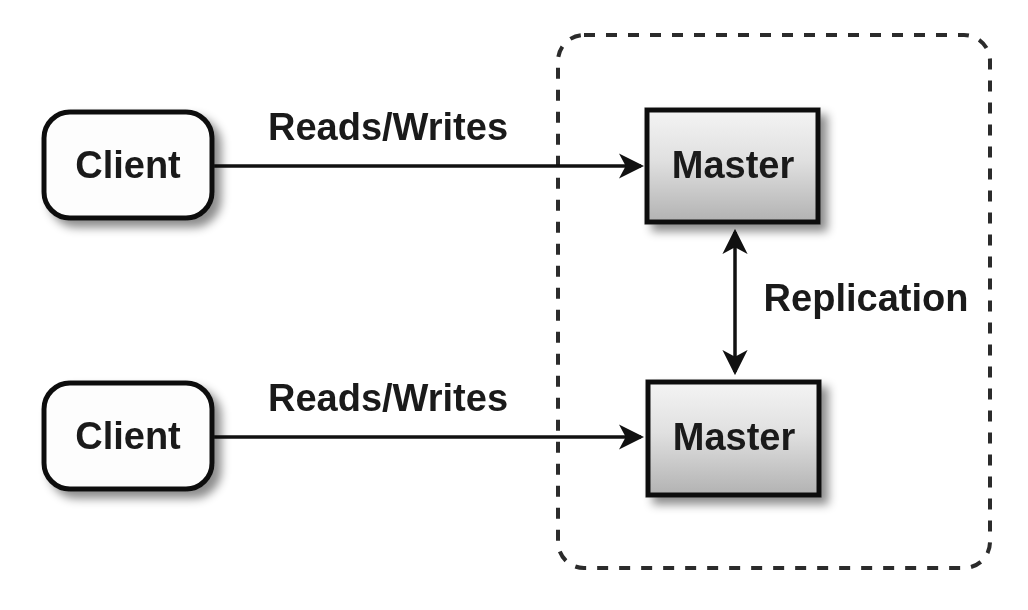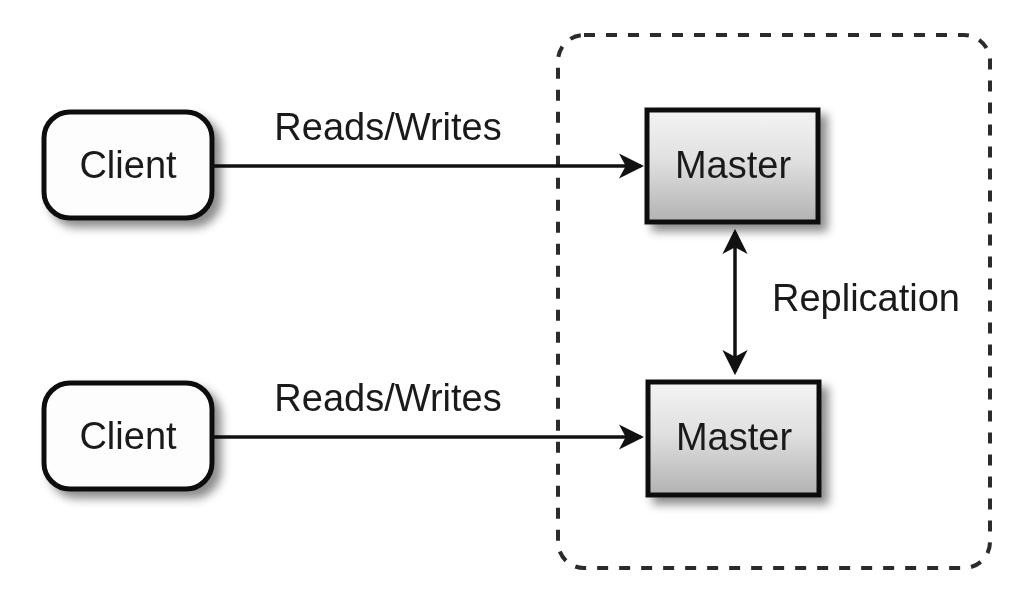--- a/index.html
+++ b/index.html
@@ -7,20 +7,21 @@
     padding: 0;
     background: #ffffff;
   }
   #canvas {
     position: relative;
     width: 1028px;
     height: 610px;
     background: #ffffff;
     overflow: hidden;
     font-family: "Liberation Sans", sans-serif;
+    font-weight: bold;
   }
   #diagram-svg {
     position: absolute;
     left: 0;
     top: 0;
     width: 1028px;
     height: 610px;
   }
   .node-label {
     font-family: "Liberation Sans", sans-serif;

